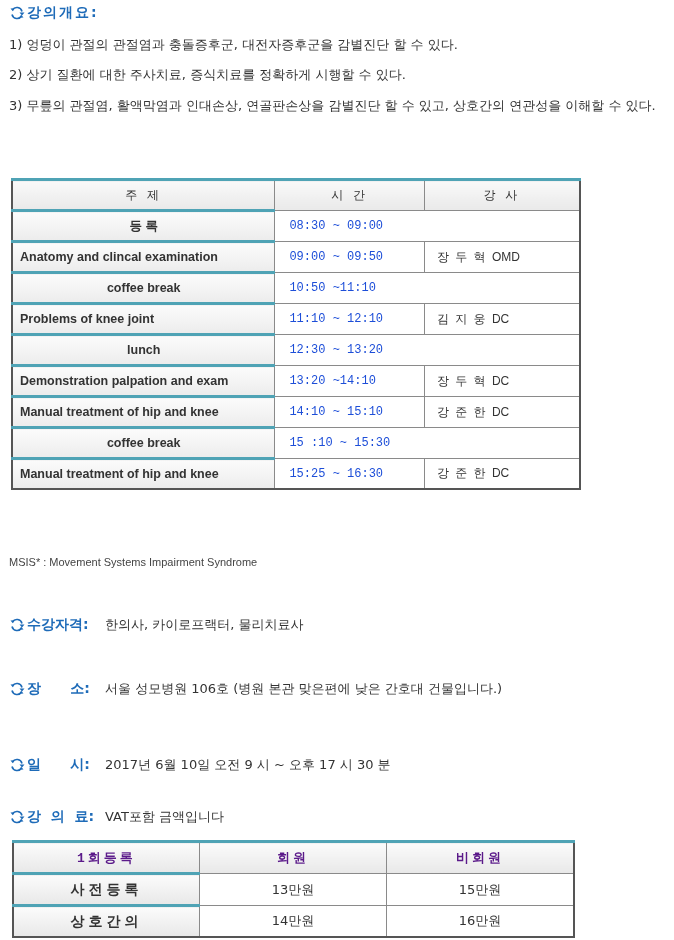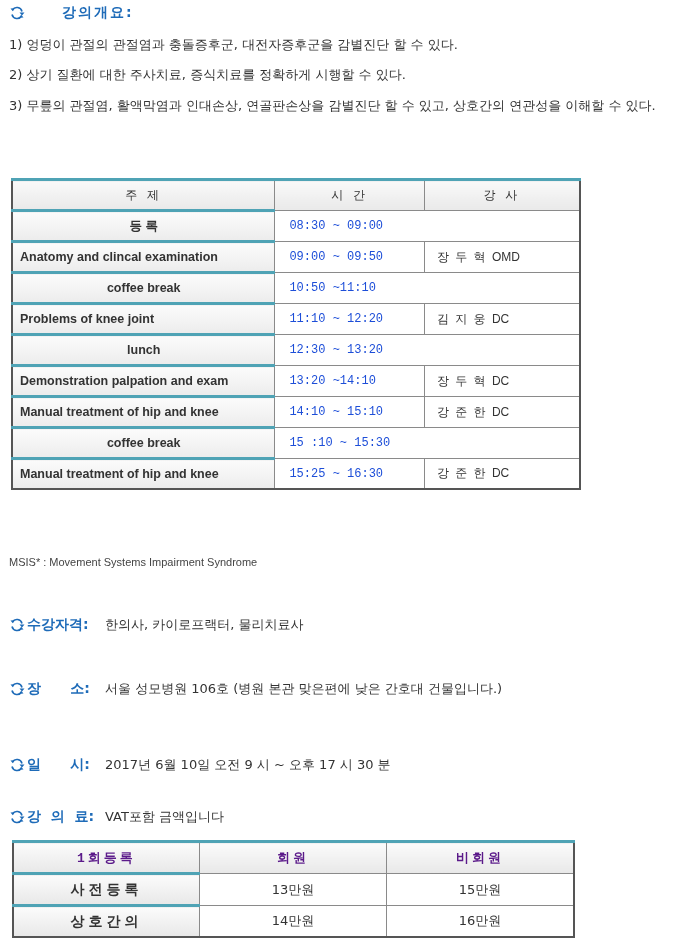--- a/index.html
+++ b/index.html
@@ -3,21 +3,21 @@
   <meta charset="utf-8">
   <style>
     html, body { margin: 0; padding: 0; background: #ffffff; }
     body {
       width: 674px; height: 940px; position: relative; overflow: hidden;
       font-family: "DejaVu Sans", "Liberation Sans", sans-serif;
       color: #333333;
     }
     .heading {
       position: absolute; left: 9px; display: flex; align-items: center;
-      font-weight: bold; color: #1e6bb8; font-size: 14px; letter-spacing: 2px; gap: 35px;
+      font-weight: bold; color: #1e6bb8; font-size: 14px; letter-spacing: 2px;
     }
     .refresh-icon {
       display: inline-block; width: 16px; height: 16px; margin-right: 2px;
     }
     .para {
       position: absolute; left: 9px; font-size: 13px; color: #333;
       line-height: 18px; width: 660px;
     }
     .info-row {
       position: absolute; left: 9px; display: flex; align-items: flex-start;
@@ -112,21 +112,21 @@
         <td class="topic">Anatomy and clincal examination</td>
         <td class="time">09:00 ~ 09:50</td>
         <td class="speaker">장 두 혁  OMD</td>
       </tr>
       <tr>
         <td class="topic center">coffee break</td>
         <td class="time" colspan="2">10:50 ~11:10</td>
       </tr>
       <tr>
         <td class="topic">Problems of knee joint</td>
-        <td class="time">11:10 ~ 12:20</td>
+        <td class="time">11:10 ~ 12:10</td>
         <td class="speaker">김 지 웅  DC</td>
       </tr>
       <tr>
         <td class="topic center">lunch</td>
         <td class="time" colspan="2">12:30 ~ 13:20</td>
       </tr>
       <tr>
         <td class="topic">Demonstration  palpation and exam</td>
         <td class="time">13:20 ~14:10</td>
         <td class="speaker">장 두 혁  DC</td>

